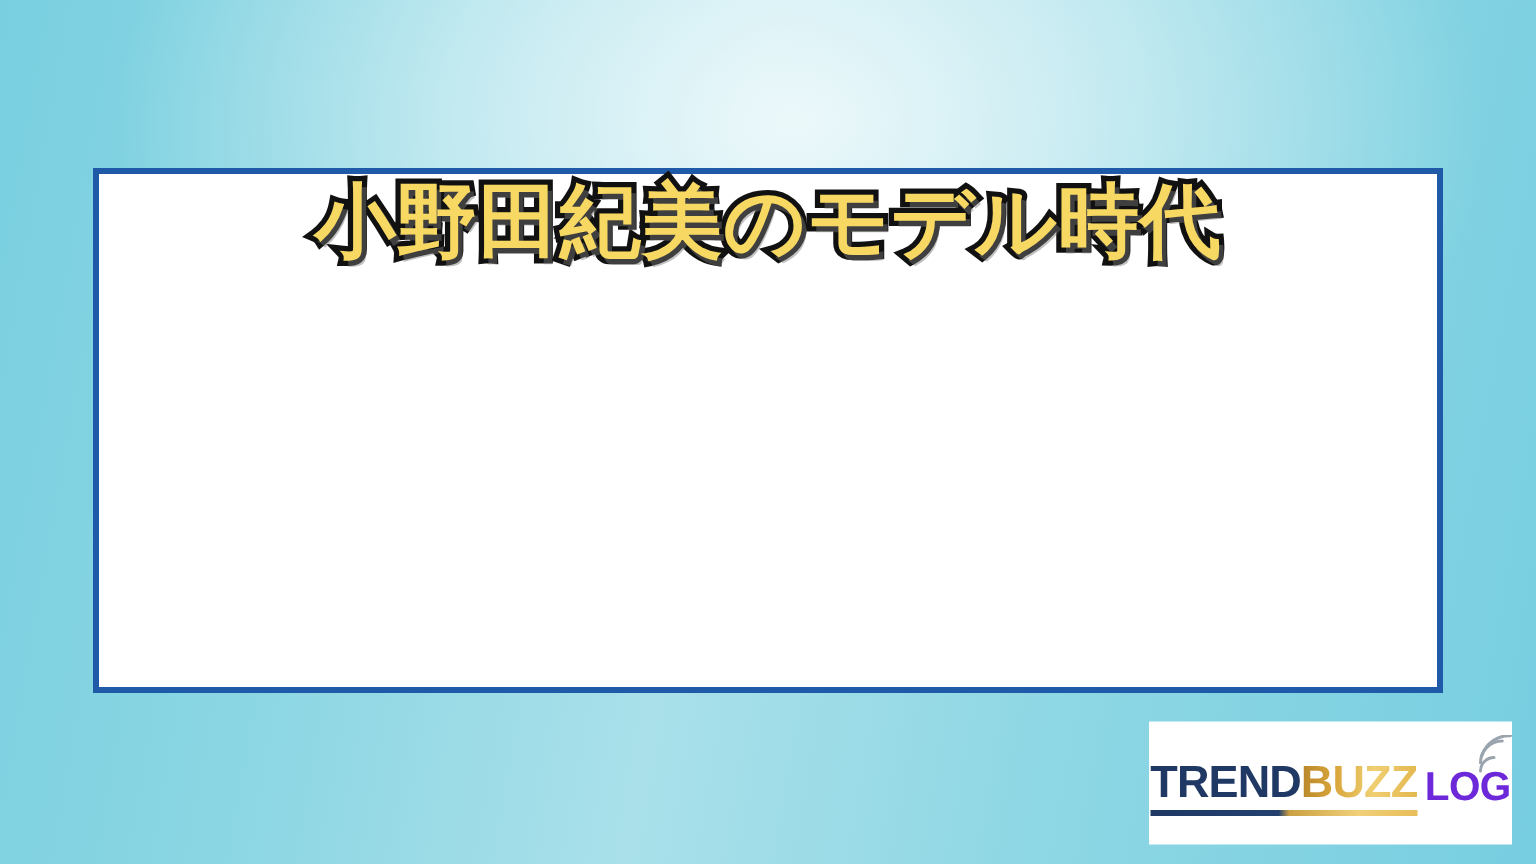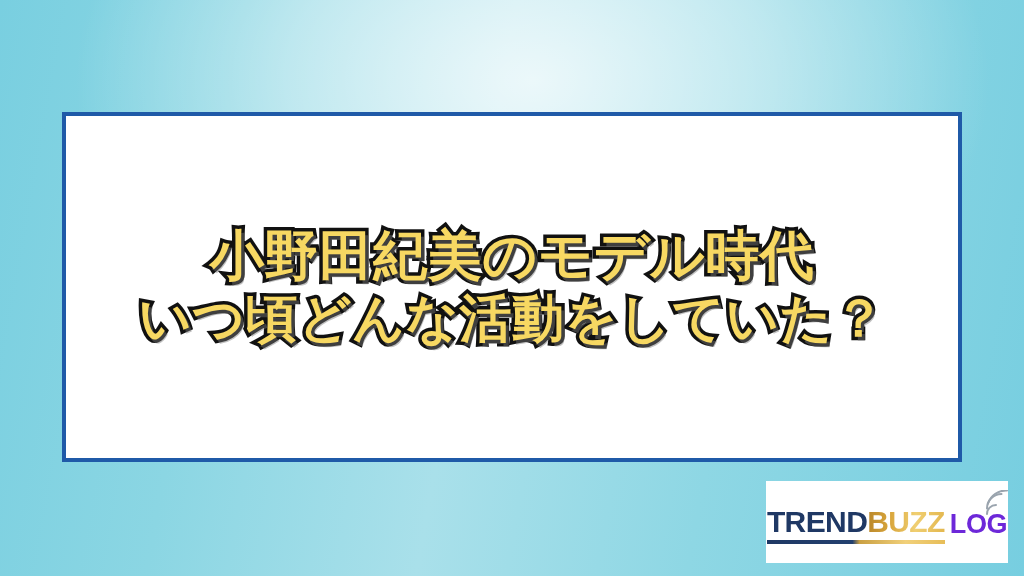--- a/index.html
+++ b/index.html
@@ -30,21 +30,21 @@
   
   #headline-card{
     position:absolute;
     left:62px; top:112px;
     width:900px; height:350px;
     background:#ffffff;
     border:4px solid #1f5aa8;
     display:flex;
     flex-direction:column;
     align-items:center;
-    justify-content:center;
+    justify-content:flex-start;
   }
 
   
   #headline-text{
     width:100%;
     text-align:center;
     font-family:"DejaVu Sans", sans-serif;
     font-weight:700;
     font-size:54px;
     line-height:1.18;
@@ -117,21 +117,20 @@
   }
 </style>
 </head>
 <body>
 
 <div id="thumbnail-canvas">
 
   <div id="headline-card">
     <div id="headline-text">
       <span class="headline-line line-1">小野田紀美のモデル時代</span>
-      <span class="headline-line line-3">いつ頃どんな活動をしていた？</span>
     </div>
   </div>
 
   <div id="logo-badge">
     <div id="logo-lockup">
 
       <span id="logo-wordmark">
         <span id="logo-trend">TREND</span><span id="logo-buzz">BUZZ</span>
         <span id="logo-underline"></span>
       </span>

